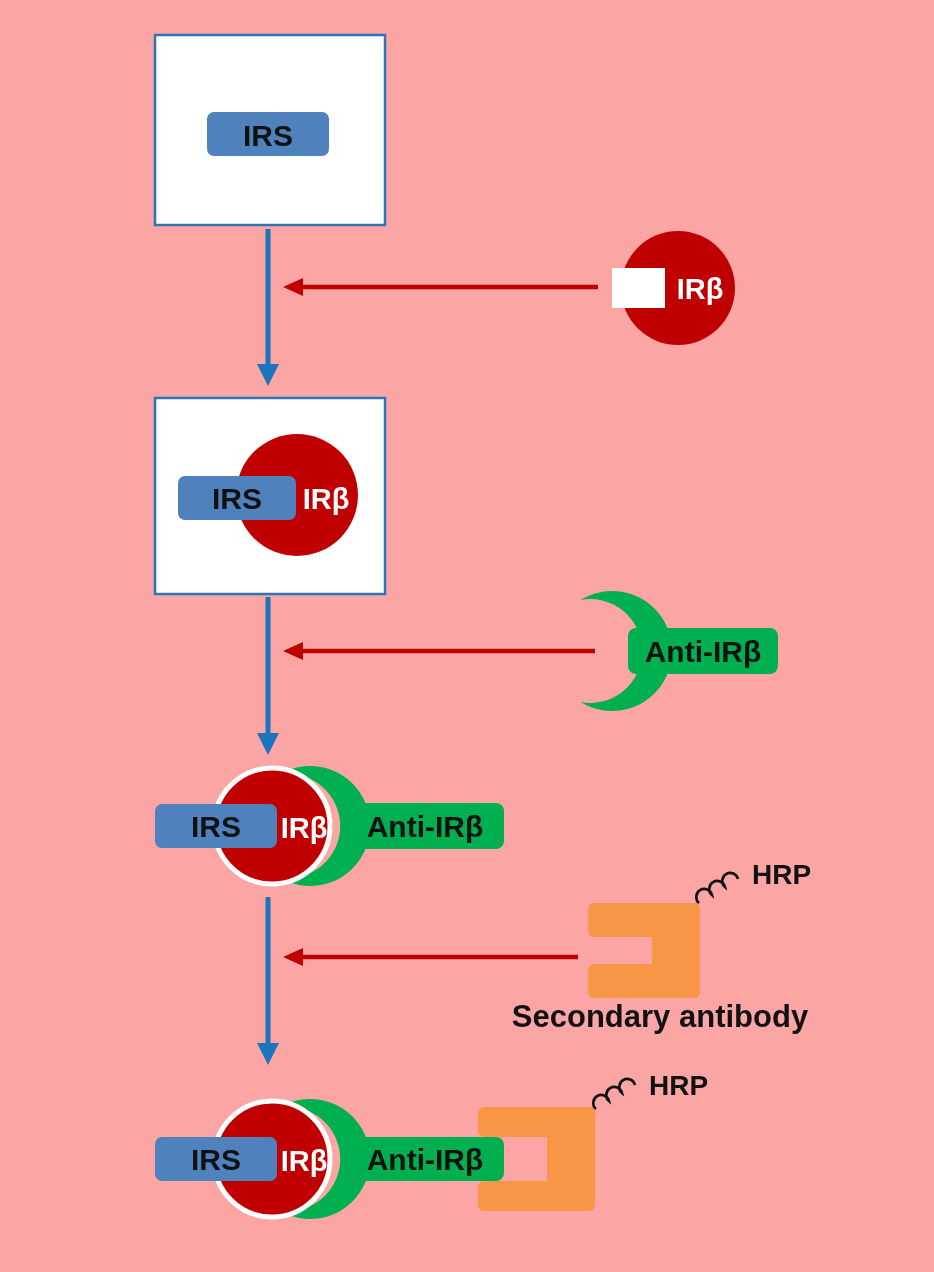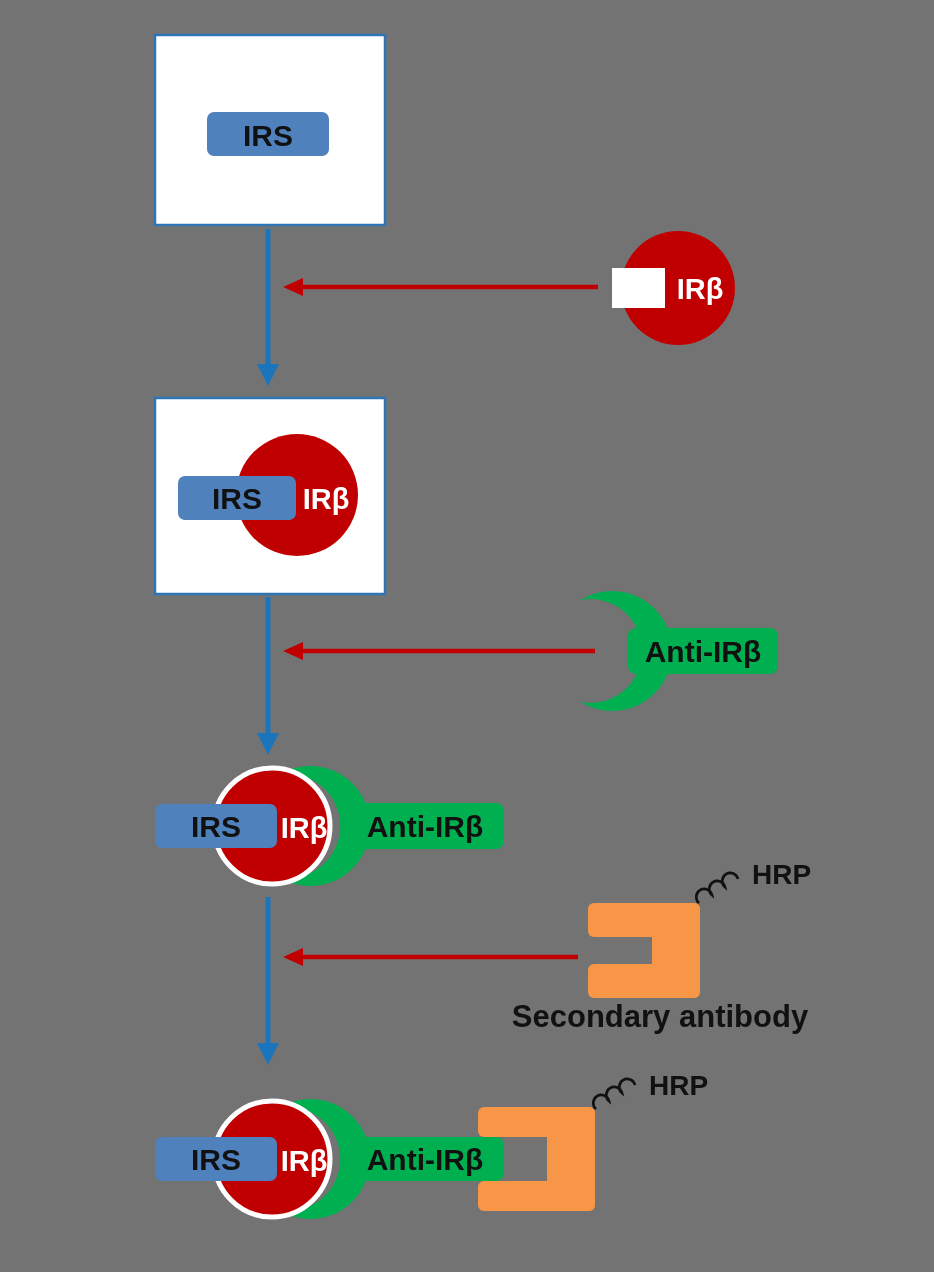--- a/index.html
+++ b/index.html
@@ -1,20 +1,20 @@
 <!DOCTYPE html>
 <html><head>
 <meta charset="utf-8">
 <style>
   html, body { margin: 0; padding: 0; background: #ffffff; }
   .canvas {
     position: relative;
     width: 934px;
     height: 1272px;
-    background: #737373;
+    background: #fca5a5;
     font-family: "Liberation Sans", sans-serif;
     overflow: hidden;
   }
   svg text {
     font-family: "Liberation Sans", sans-serif;
     font-weight: 600;
     dominant-baseline: central;
   }
   .well   { fill: #ffffff; stroke: #2E75B6; stroke-width: 2.5; }
   .irs    { fill: #4F81BD; }

